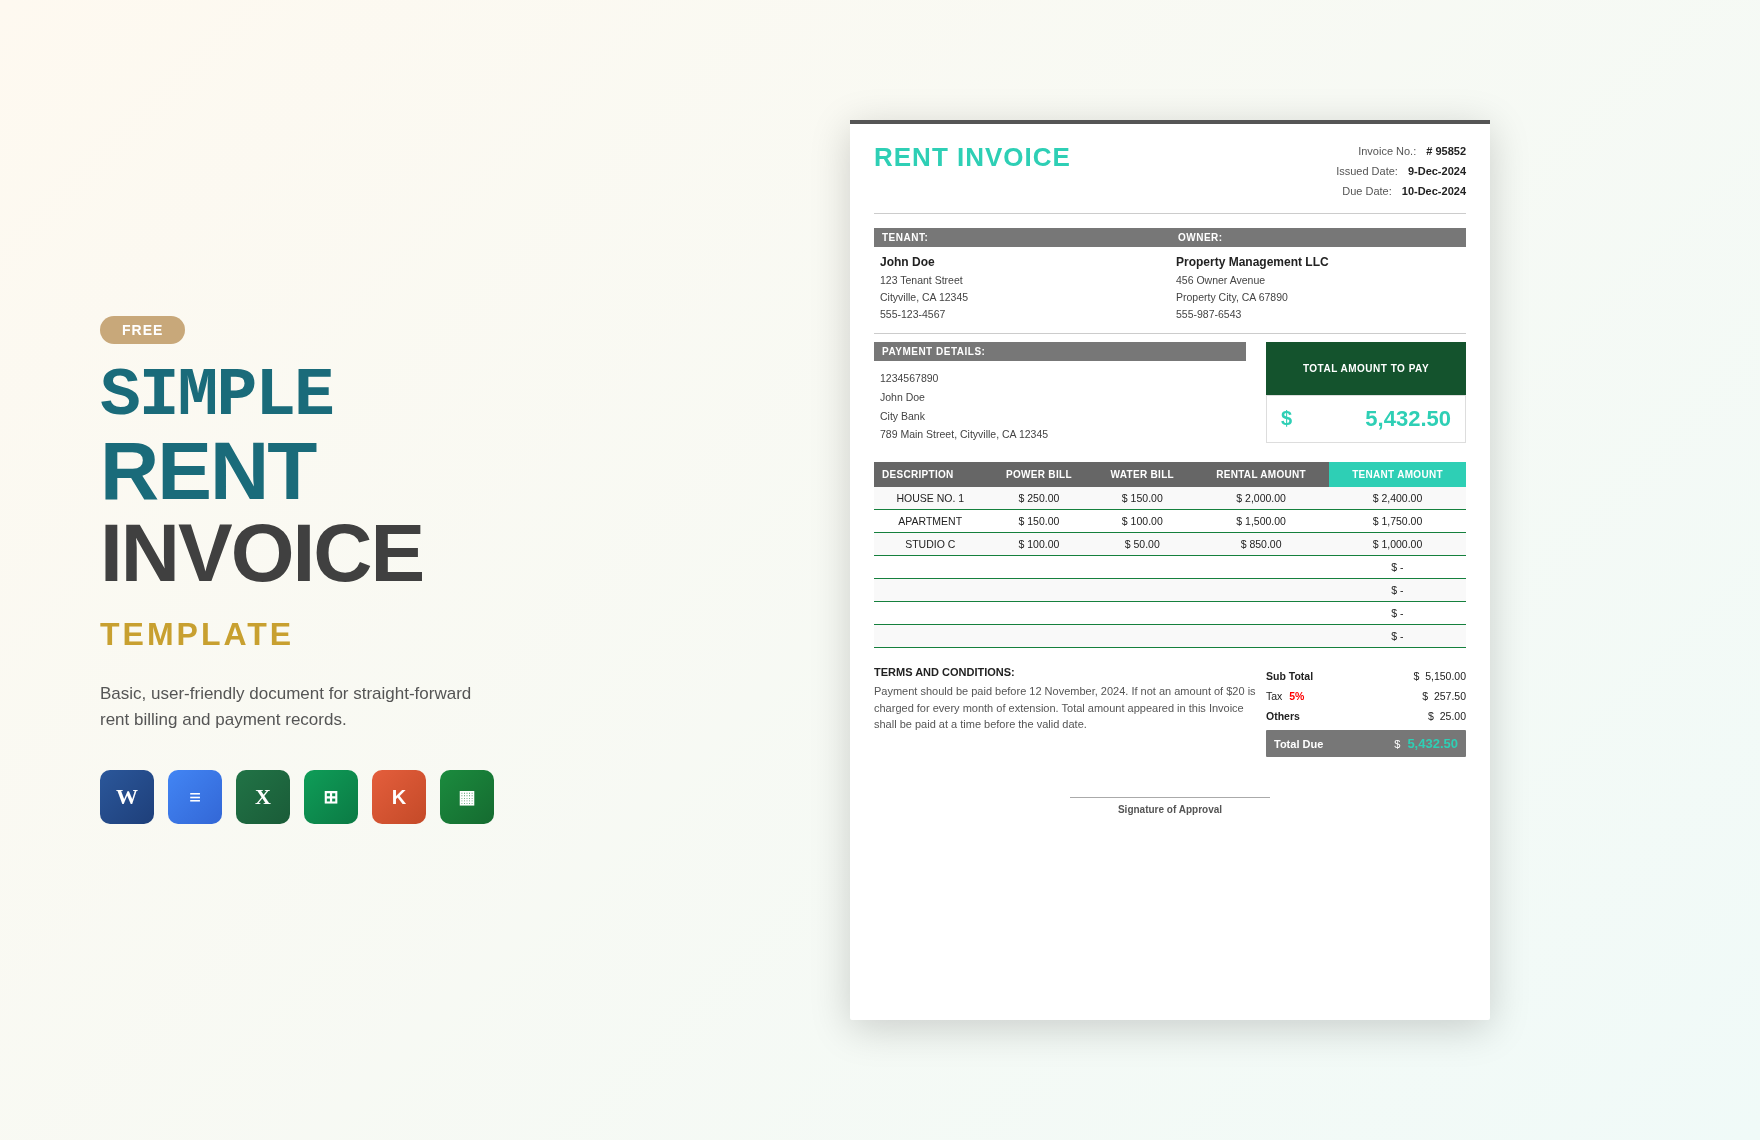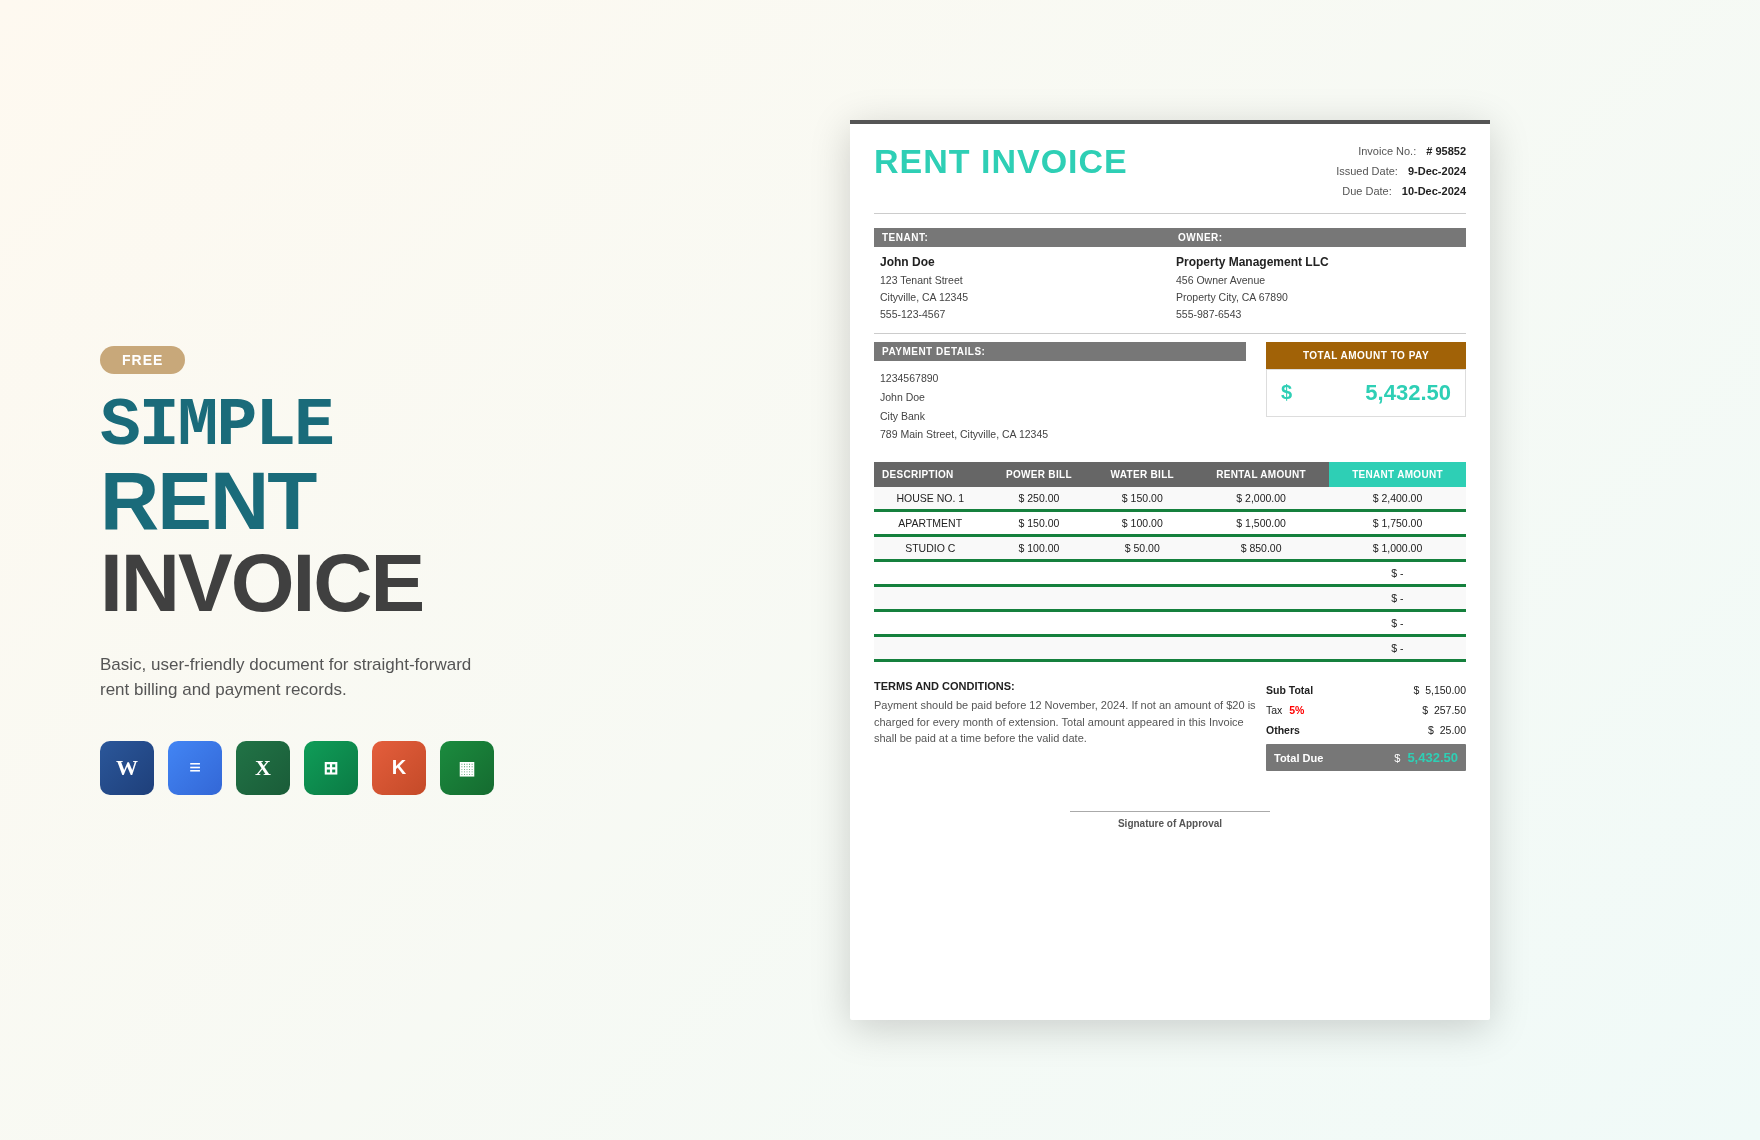--- a/index.html
+++ b/index.html
@@ -145,21 +145,21 @@
     }
 
     .invoice-header {
       display: flex;
       justify-content: space-between;
       align-items: flex-start;
       padding: 18px 24px 12px 24px;
     }
 
     .invoice-title {
-      font-size: 34px;
+      font-size: 26px;
       font-weight: 900;
       color: #2ecfb5;
       letter-spacing: 1px;
     }
 
     .invoice-meta {
       text-align: right;
       font-size: 11px;
       color: #333;
       line-height: 1.8;
@@ -225,25 +225,25 @@
     .payment-details-block {
       flex: 1;
     }
 
     .total-block {
       width: 200px;
       flex-shrink: 0;
     }
 
     .total-header {
-      background: #a16207;
+      background: #14532d;
       color: white;
       font-size: 10px;
       font-weight: bold;
-      padding: 8px 8px;
+      padding: 21px 8px;
       text-align: center;
       letter-spacing: 0.5px;
     }
 
     .total-amount-box {
       background: white;
       border: 1px solid #ddd;
       padding: 10px 14px;
       display: flex;
       justify-content: space-between;
@@ -285,21 +285,21 @@
 
     .invoice-table thead th:first-child {
       text-align: left;
     }
 
     .invoice-table thead th:last-child {
       background: #2ecfb5;
     }
 
     .invoice-table tbody tr {
-      border-bottom: 3px solid #15803d;
+      border-bottom: 1px solid #15803d;
     }
 
     .invoice-table tbody tr:nth-child(odd) {
       background: #f9f9f9;
     }
 
     .invoice-table tbody tr:nth-child(even) {
       background: white;
     }
 
@@ -419,20 +419,21 @@
 
   <div class="left-panel">
     <div class="free-badge">FREE</div>
 
     <div class="left-title">
       <span class="line1">SIMPLE</span>
       <span class="line2">RENT</span>
       <span class="line3">INVOICE</span>
     </div>
 
+    <div class="left-subtitle">TEMPLATE</div>
 
     <div class="left-desc">Basic, user-friendly document for straight-forward rent billing and payment records.</div>
 
     <div class="app-icons">
       <div class="app-icon icon-word">
         <span style="font-size:22px;font-family:serif;">W</span>
       </div>
       <div class="app-icon icon-docs">
         <span style="font-size:20px;">≡</span>
       </div>

